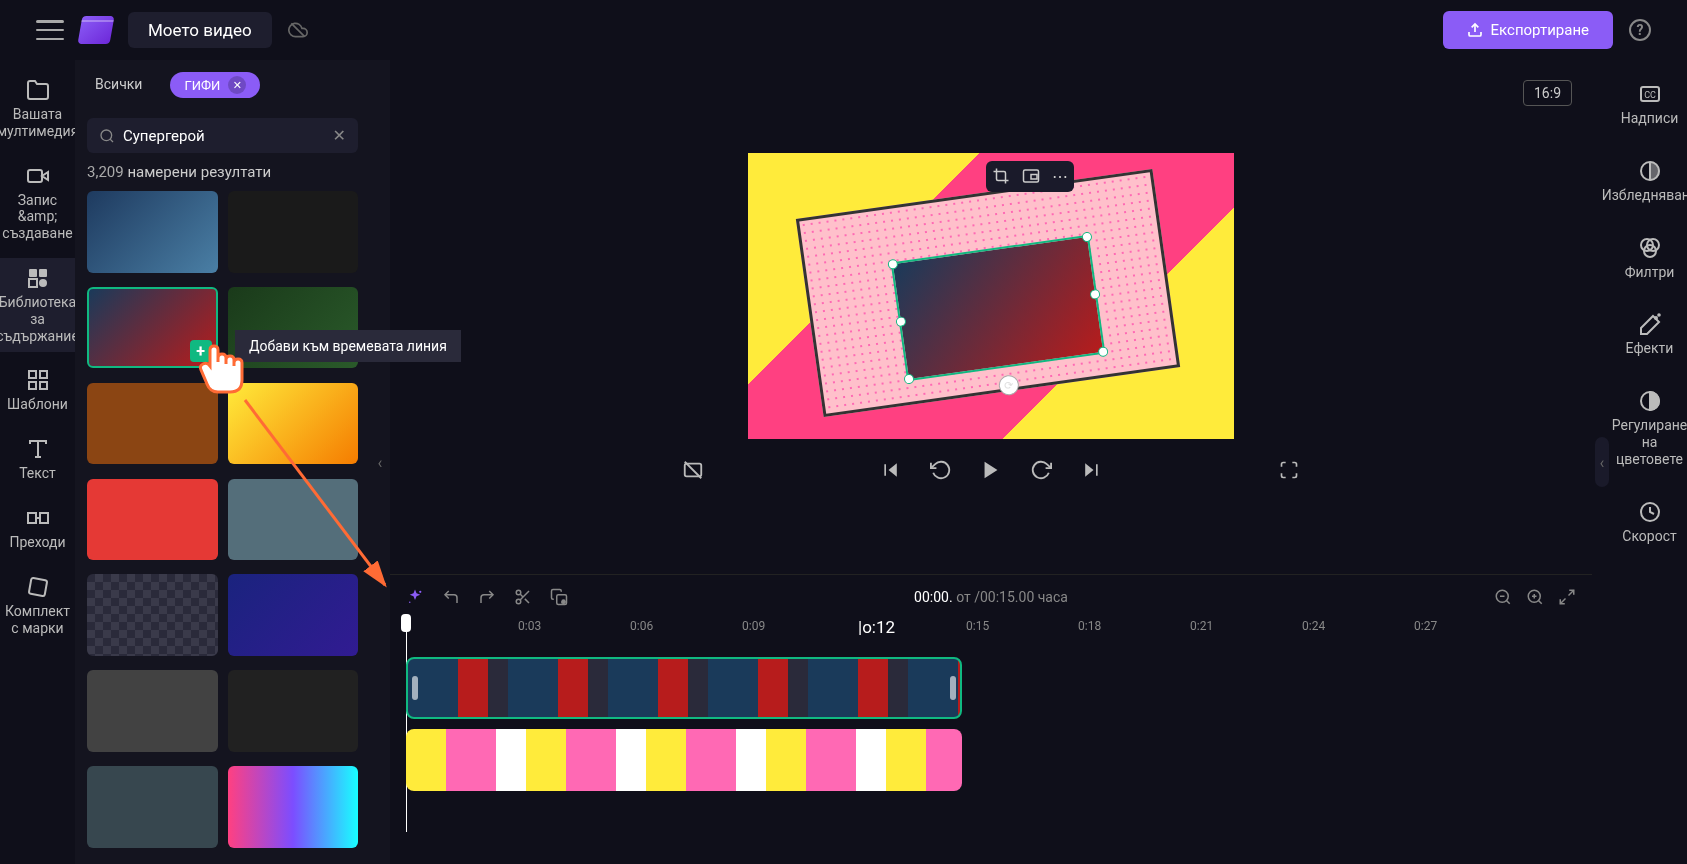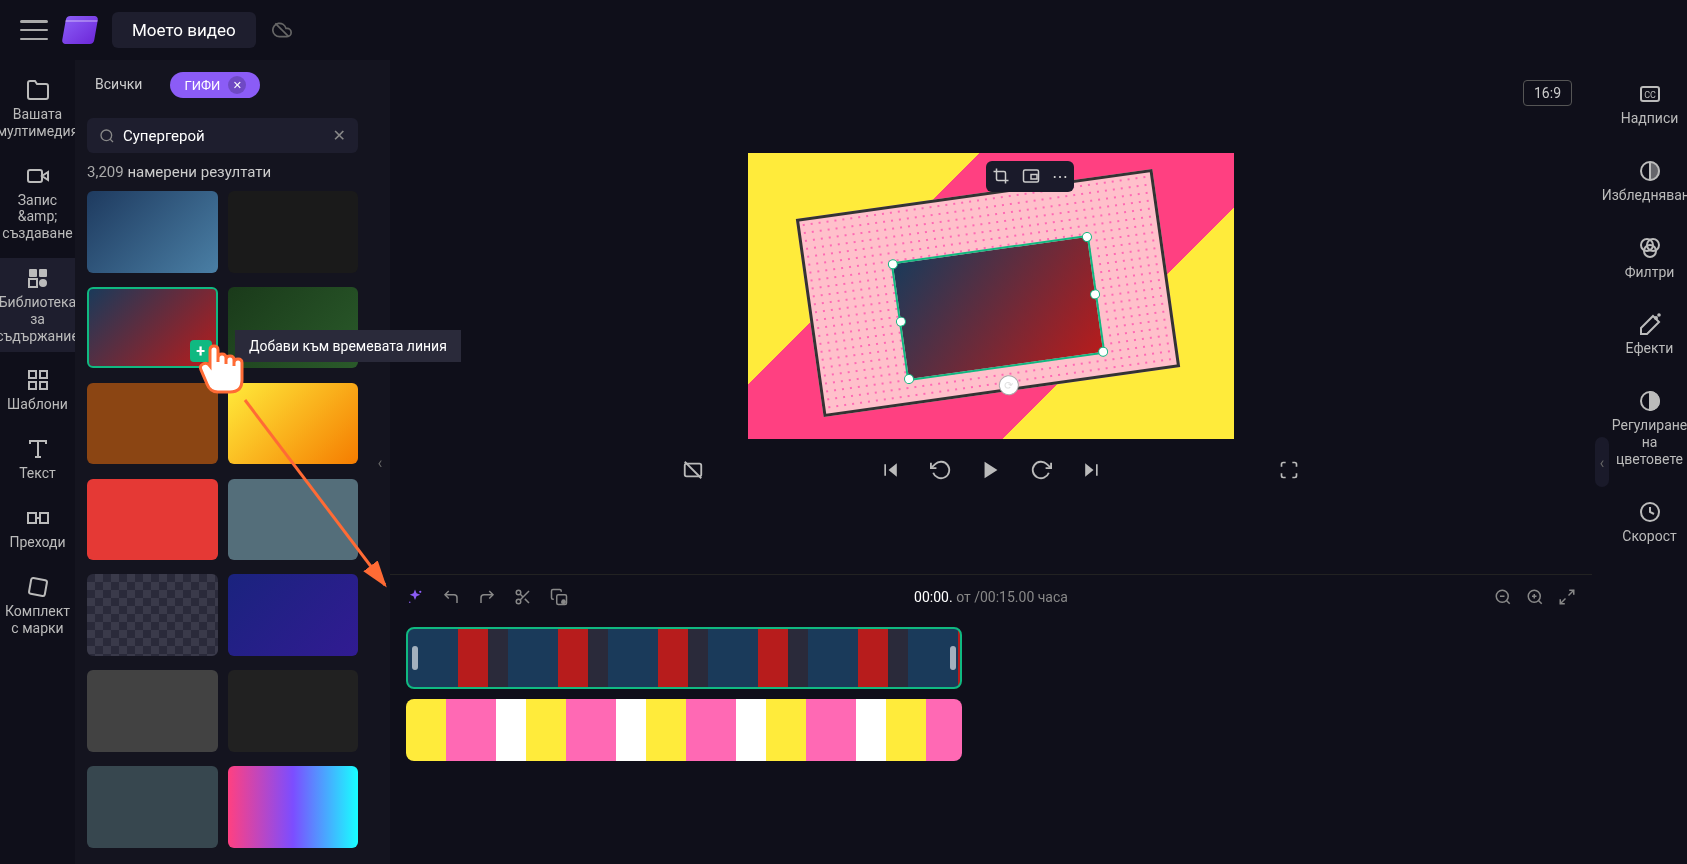--- a/index.html
+++ b/index.html
@@ -1,17 +1,17 @@
 <!DOCTYPE html>
 <html><head>
 <meta charset="utf-8">
 <style>
 *{margin:0;padding:0;box-sizing:border-box;font-family:-apple-system,BlinkMacSystemFont,'Segoe UI',Roboto,sans-serif}
 body{background:#0f0f1a;color:#e0e0e0;width:1687px;height:864px;overflow:hidden;position:relative}
-.topbar{height:60px;display:flex;align-items:center;padding:0 20px;gap:16px}
+.topbar{height:60px;display:flex;align-items:center;padding:0 36px;gap:16px}
 .hamburger{width:28px;height:20px;display:flex;flex-direction:column;justify-content:space-between;cursor:pointer}
 .hamburger span{height:2.5px;background:#aaa;border-radius:2px}
 .logo{width:32px;height:28px;background:linear-gradient(135deg,#8b5cf6,#6d28d9);border-radius:4px;transform:skewX(-10deg);position:relative}
 .logo::before{content:'';position:absolute;top:4px;left:0;right:0;height:2px;background:rgba(255,255,255,.3)}
 .project-title{background:#1e1e2e;padding:8px 20px;border-radius:6px;font-size:17px;color:#fff}
 .sync-icon{width:20px;height:20px;color:#666}
 .topbar-right{margin-left:auto;display:flex;align-items:center;gap:16px}
 .export-btn{background:#8b5cf6;color:#fff;padding:10px 24px;border-radius:6px;display:flex;align-items:center;gap:8px;font-size:15px;cursor:pointer;border:none}
 .help-icon{width:22px;height:22px;border:2px solid #888;border-radius:50%;display:flex;align-items:center;justify-content:center;color:#888;font-size:14px;font-weight:bold}
 .main{display:flex;height:calc(100% - 60px)}
@@ -102,20 +102,31 @@
       <span></span>
     </div>
   <div class="logo"></div>
   <div class="project-title">Моето видео</div>
   <span class="sync-icon">
     <svg width="20" height="20" viewBox="0 0 24 24" fill="none" stroke="currentColor" stroke-width="2">
         <path d="M18 10h-1.26A8 8 0 1 0 9 20h9a5 5 0 0 0 0-10z"></path>
         <line x1="4" y1="4" x2="20" y2="20"></line>
       </svg>
   </span>
+  <div class="topbar-right">
+    <button class="export-btn">
+      <svg width="16" height="16" viewBox="0 0 24 24" fill="none" stroke="#fff" stroke-width="2.5">
+          <path d="M21 15v4a2 2 0 0 1-2 2H5a2 2 0 0 1-2-2v-4"></path>
+          <polyline points="17 8 12 3 7 8"></polyline>
+          <line x1="12" y1="3" x2="12" y2="15"></line>
+        </svg>
+      <span>Експортиране</span>
+    </button>
+    <div class="help-icon">?</div>
+  </div>
 </div>
 
 <div class="main">
   <div class="left-nav">
     <div class="nav-item">
       <svg class="nav-icon" viewBox="0 0 24 24" fill="none" stroke="currentColor" stroke-width="2">
           <path d="M22 19a2 2 0 0 1-2 2H4a2 2 0 0 1-2-2V5a2 2 0 0 1 2-2h5l2 3h9a2 2 0 0 1 2 2z"></path>
         </svg>
       <span class="nav-label">Вашата мултимедия</span>
     </div>
@@ -349,20 +360,32 @@
           <span>
               <svg width="18" height="18" viewBox="0 0 24 24" fill="none" stroke="currentColor" stroke-width="2">
                 <polyline points="9 21 3 21 3 15"></polyline>
                 <polyline points="15 3 21 3 21 9"></polyline>
                 <line x1="21" y1="3" x2="14" y2="10"></line>
                 <line x1="3" y1="21" x2="10" y2="14"></line>
               </svg>
             </span>
         </div>
       </div>
+      <div class="ruler">
+        <div class="ruler-marker"></div>
+        <span class="ruler-mark" style="left:112px">0:03</span>
+        <span class="ruler-mark" style="left:224px">0:06</span>
+        <span class="ruler-mark" style="left:336px">0:09</span>
+        <span class="ruler-highlight">|o:12</span>
+        <span class="ruler-mark" style="left:560px">0:15</span>
+        <span class="ruler-mark" style="left:672px">0:18</span>
+        <span class="ruler-mark" style="left:784px">0:21</span>
+        <span class="ruler-mark" style="left:896px">0:24</span>
+        <span class="ruler-mark" style="left:1008px">0:27</span>
+      </div>
       <div class="tracks">
         <div class="track track1">
           <div class="track-handle left"></div>
           <div class="track-handle right"></div>
         </div>
         <div class="track track2"></div>
       </div>
     </div>
   </div>
 

